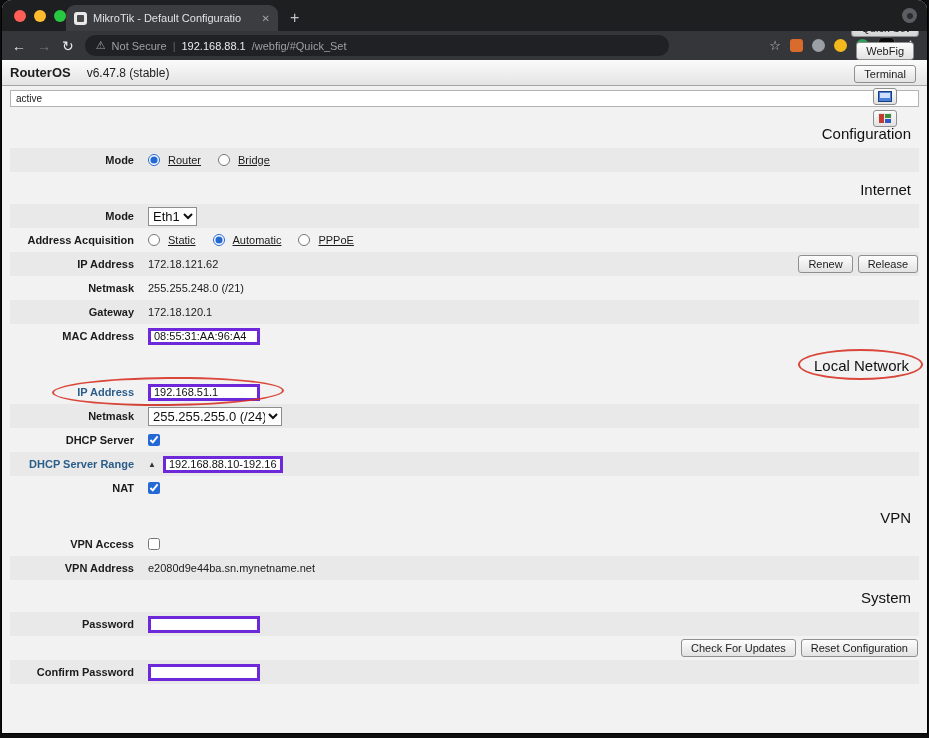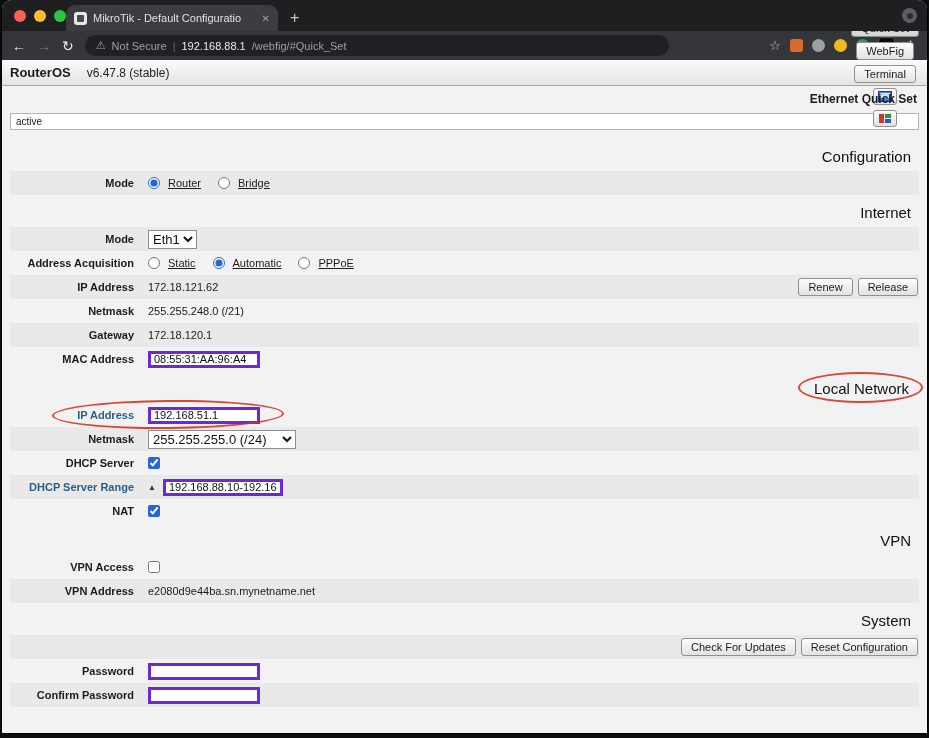--- a/index.html
+++ b/index.html
@@ -159,21 +159,20 @@
           <svg width="14" height="11">
               <rect width="14" height="11" fill="#e8e8e8"></rect>
               <rect x="1" y="1" width="5" height="9" fill="#c23b2e"></rect>
               <rect x="7" y="1" width="6" height="4" fill="#3b8f3e"></rect>
               <rect x="7" y="6" width="6" height="4" fill="#2e58c2"></rect>
             </svg>
         </button>
       </div>
     </div>
 
-    <div class="page-title">Ethernet Quick Set</div>
     <div class="statusbar">active</div>
 
     <div class="form">
 
       <div class="heading">Configuration</div>
 
       <div class="row">
         <div class="lbl">Mode</div>
         <div class="ctrl">
           <input type="radio" name="mode" checked="" style="">
@@ -247,21 +246,21 @@
         <span class="red-ellipse around-ip"></span>
         <div class="lbl blue">IP Address</div>
         <div class="ctrl">
             <input class="ti" type="text" value="192.168.51.1" style="">
           </div>
       </div>
 
       <div class="row">
         <div class="lbl">Netmask</div>
         <div class="ctrl">
-          <select style="width:148px"><option>255.255.255.0 (/24)</option></select>
+          <select style="width:134px"><option>255.255.255.0 (/24)</option></select>
         </div>
       </div>
 
       <div class="row">
         <div class="lbl">DHCP Server</div>
         <div class="ctrl">
             <input type="checkbox" checked="" style="">
           </div>
       </div>
 
@@ -291,36 +290,36 @@
 
       <div class="row">
         <div class="lbl">VPN Address</div>
         <div class="ctrl">
             <span>e2080d9e44ba.sn.mynetname.net</span>
           </div>
       </div>
 
       <div class="heading">System</div>
 
+
+      <div class="row">
+        <div class="lbl">Password</div>
+        <div class="ctrl">
+            <input class="ti" type="password" style="">
+          </div>
+      </div>
 
       <div class="row">
         <div class="rgroup">
           <button class="btn">Check For Updates</button>
           <button class="btn">Reset Configuration</button>
         </div>
       </div>
 
       <div class="row">
-        <div class="lbl">Password</div>
-        <div class="ctrl">
-            <input class="ti" type="password" style="">
-          </div>
-      </div>
-
-      <div class="row">
         <div class="lbl">Confirm Password</div>
         <div class="ctrl">
             <input class="ti" type="password" style="">
           </div>
       </div>
 
       <div class="row">
         
       </div>
 

